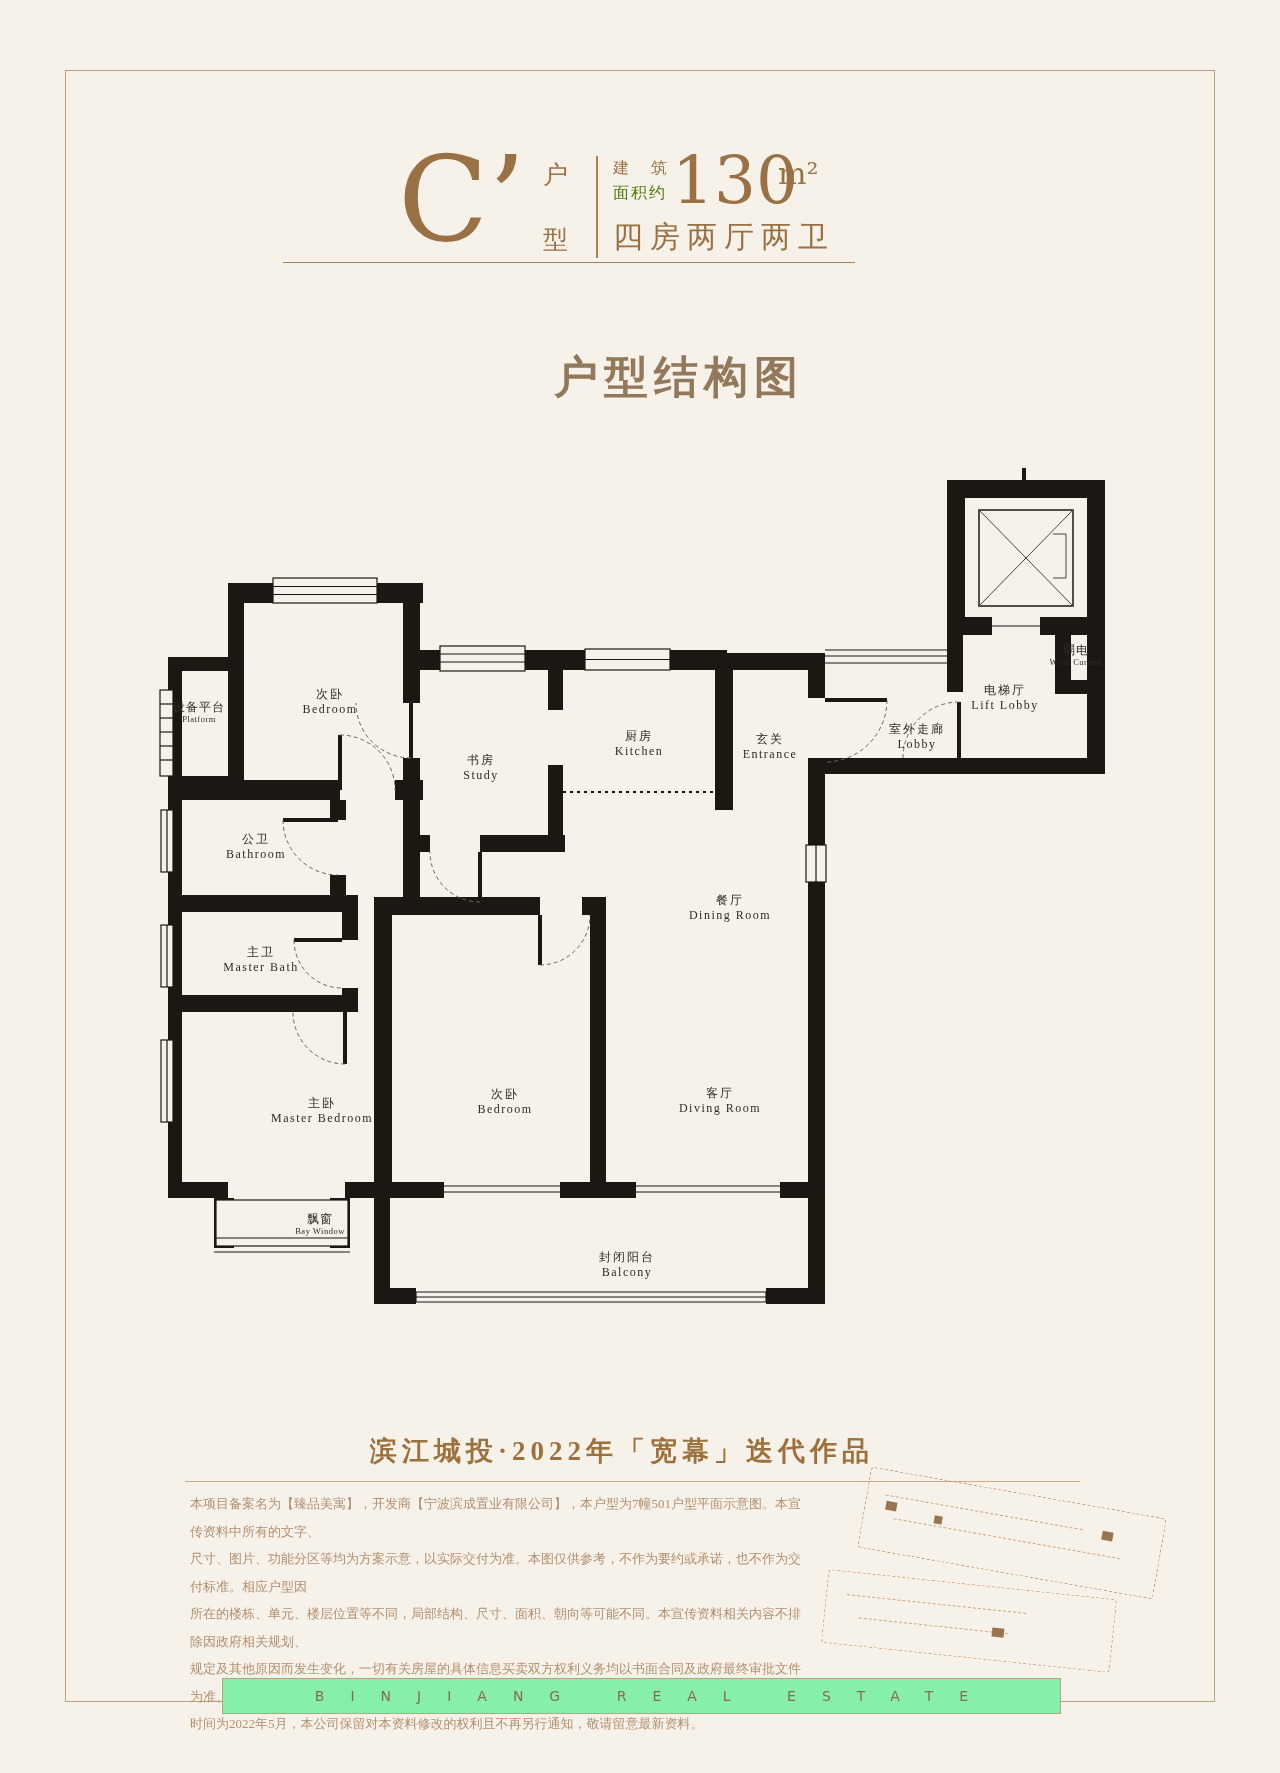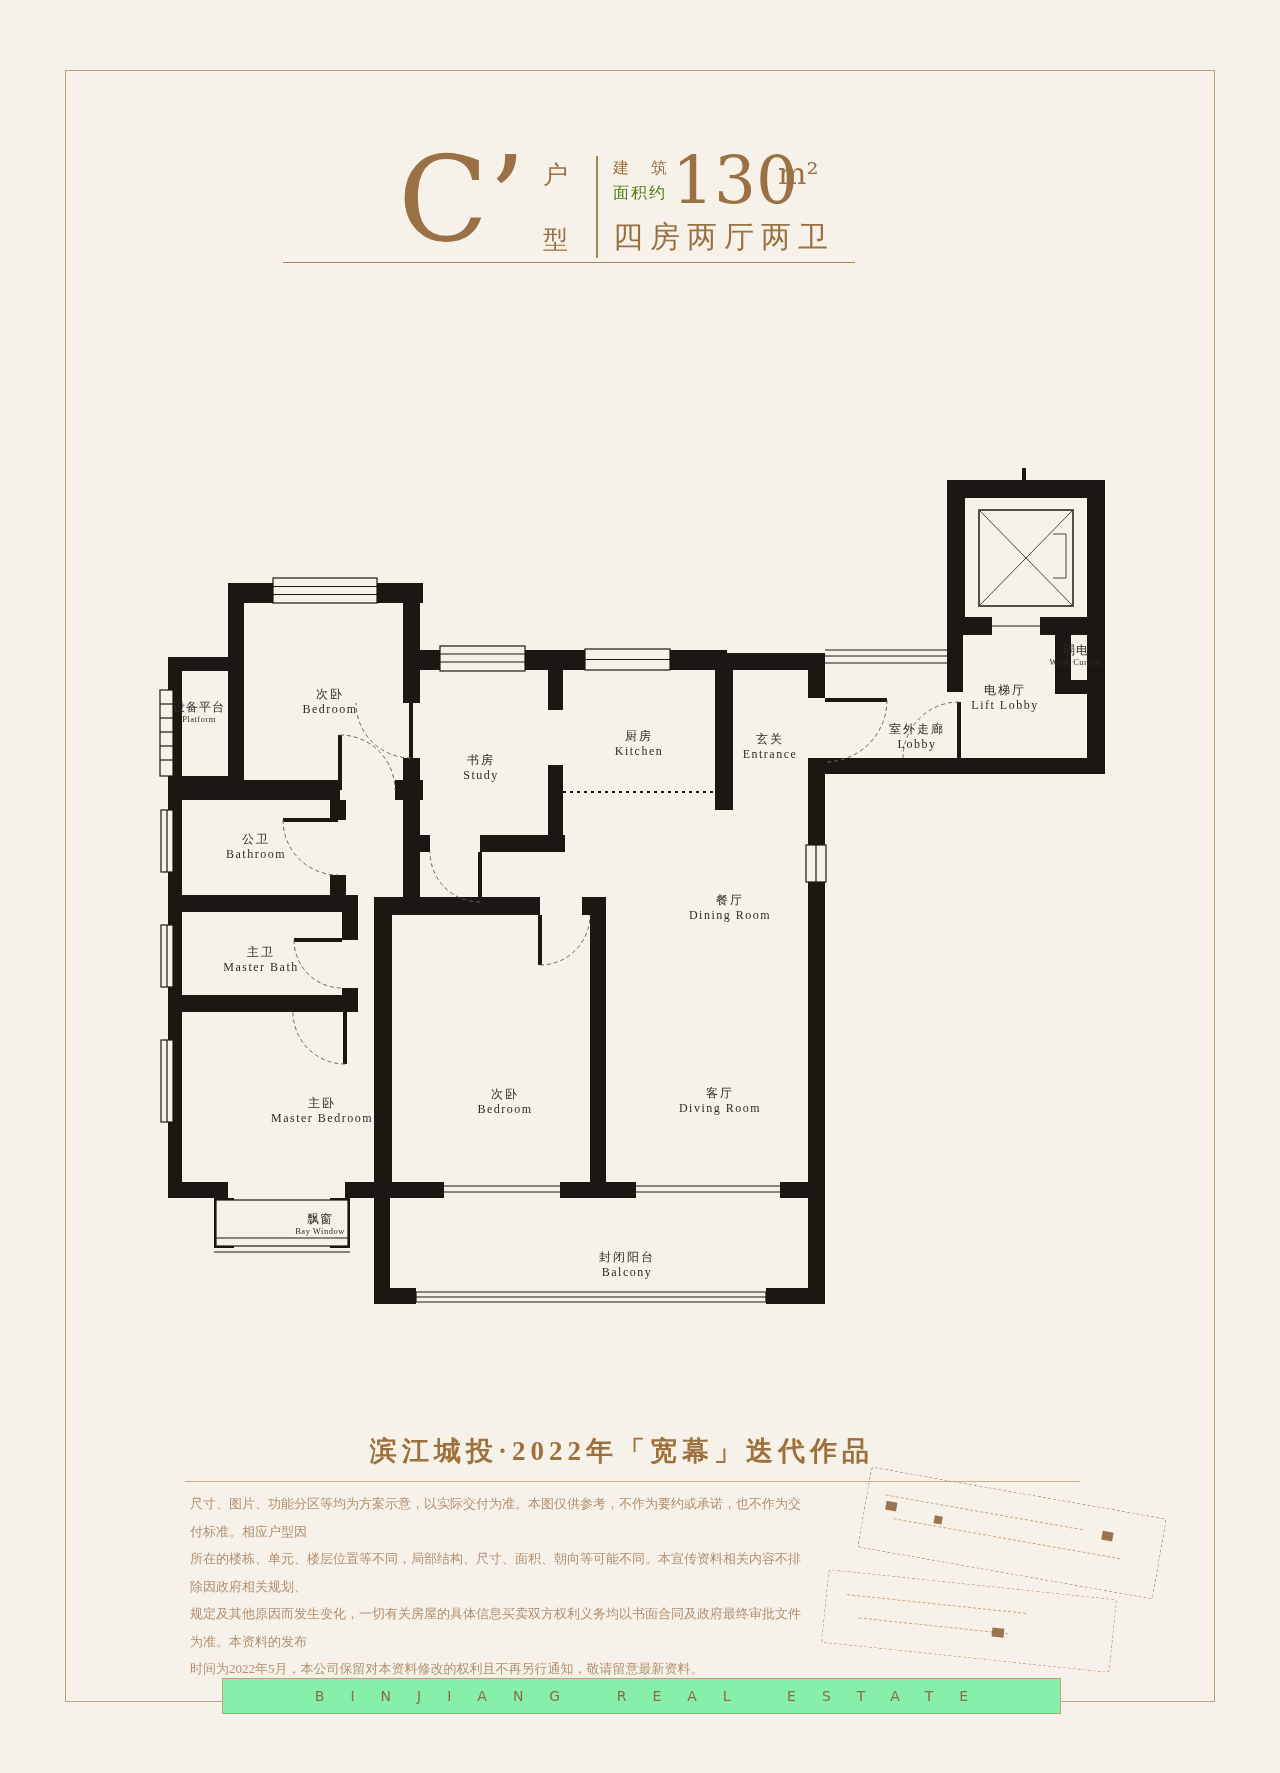--- a/index.html
+++ b/index.html
@@ -56,20 +56,21 @@
     <span>型</span>
   </div>
   <div class="abs vline"></div>
   <div class="abs area-lab1">建 筑</div>
   <div class="abs area-lab2">面积约</div>
   <div class="abs area-val">130</div>
   <div class="abs area-unit">m²</div>
   <div class="abs layout-desc">四房两厅两卫</div>
   <div class="abs header-rule"></div>
 
+  <div class="abs main-title">户型结构图</div>
 
   <svg class="abs" style="left:0;top:0" width="1280" height="1773" viewBox="0 0 1280 1773">
 
     <g fill="#1b1713">
       <rect x="228" y="583" width="45" height="20"></rect>
         <rect x="377" y="583" width="46" height="20"></rect>
       <rect x="228" y="583" width="16" height="217"></rect>
       <rect x="403" y="583" width="17" height="120"></rect>
         <rect x="403" y="758" width="17" height="139"></rect>
       <rect x="168" y="657" width="62" height="14"></rect>
@@ -262,20 +263,21 @@
   </div>
   <div class="abs room-label" style="left:627px;top:1263px">
     <span class="cn">封闭阳台</span>
     <span class="en">Balcony</span>
   </div>
 
   <div class="abs tagline">滨江城投·2022年「宽幕」迭代作品</div>
 
   <div class="abs disc-rule"></div>
   <div class="abs disclaimer">
+    <span>本项目备案名为【臻品美寓】，开发商【宁波滨成置业有限公司】，本户型为7幢501户型平面示意图。本宣传资料中所有的文字、</span>
     <span>尺寸、图片、功能分区等均为方案示意，以实际交付为准。本图仅供参考，不作为要约或承诺，也不作为交付标准。相应户型因</span>
     <span>所在的楼栋、单元、楼层位置等不同，局部结构、尺寸、面积、朝向等可能不同。本宣传资料相关内容不排除因政府相关规划、</span>
     <span>规定及其他原因而发生变化，一切有关房屋的具体信息买卖双方权利义务均以书面合同及政府最终审批文件为准。本资料的发布</span>
     <span>时间为2022年5月，本公司保留对本资料修改的权利且不再另行通知，敬请留意最新资料。</span>
   </div>
 
   <div class="abs stamp stamp1">
     <div class="srow" style="left:18px;top:24px;width:200px;"></div>
     <div class="srow" style="left:30px;top:46px;width:230px;"></div>
     <div class="sq" style="left:20px;top:30px;width:11px;height:9px;"></div>

